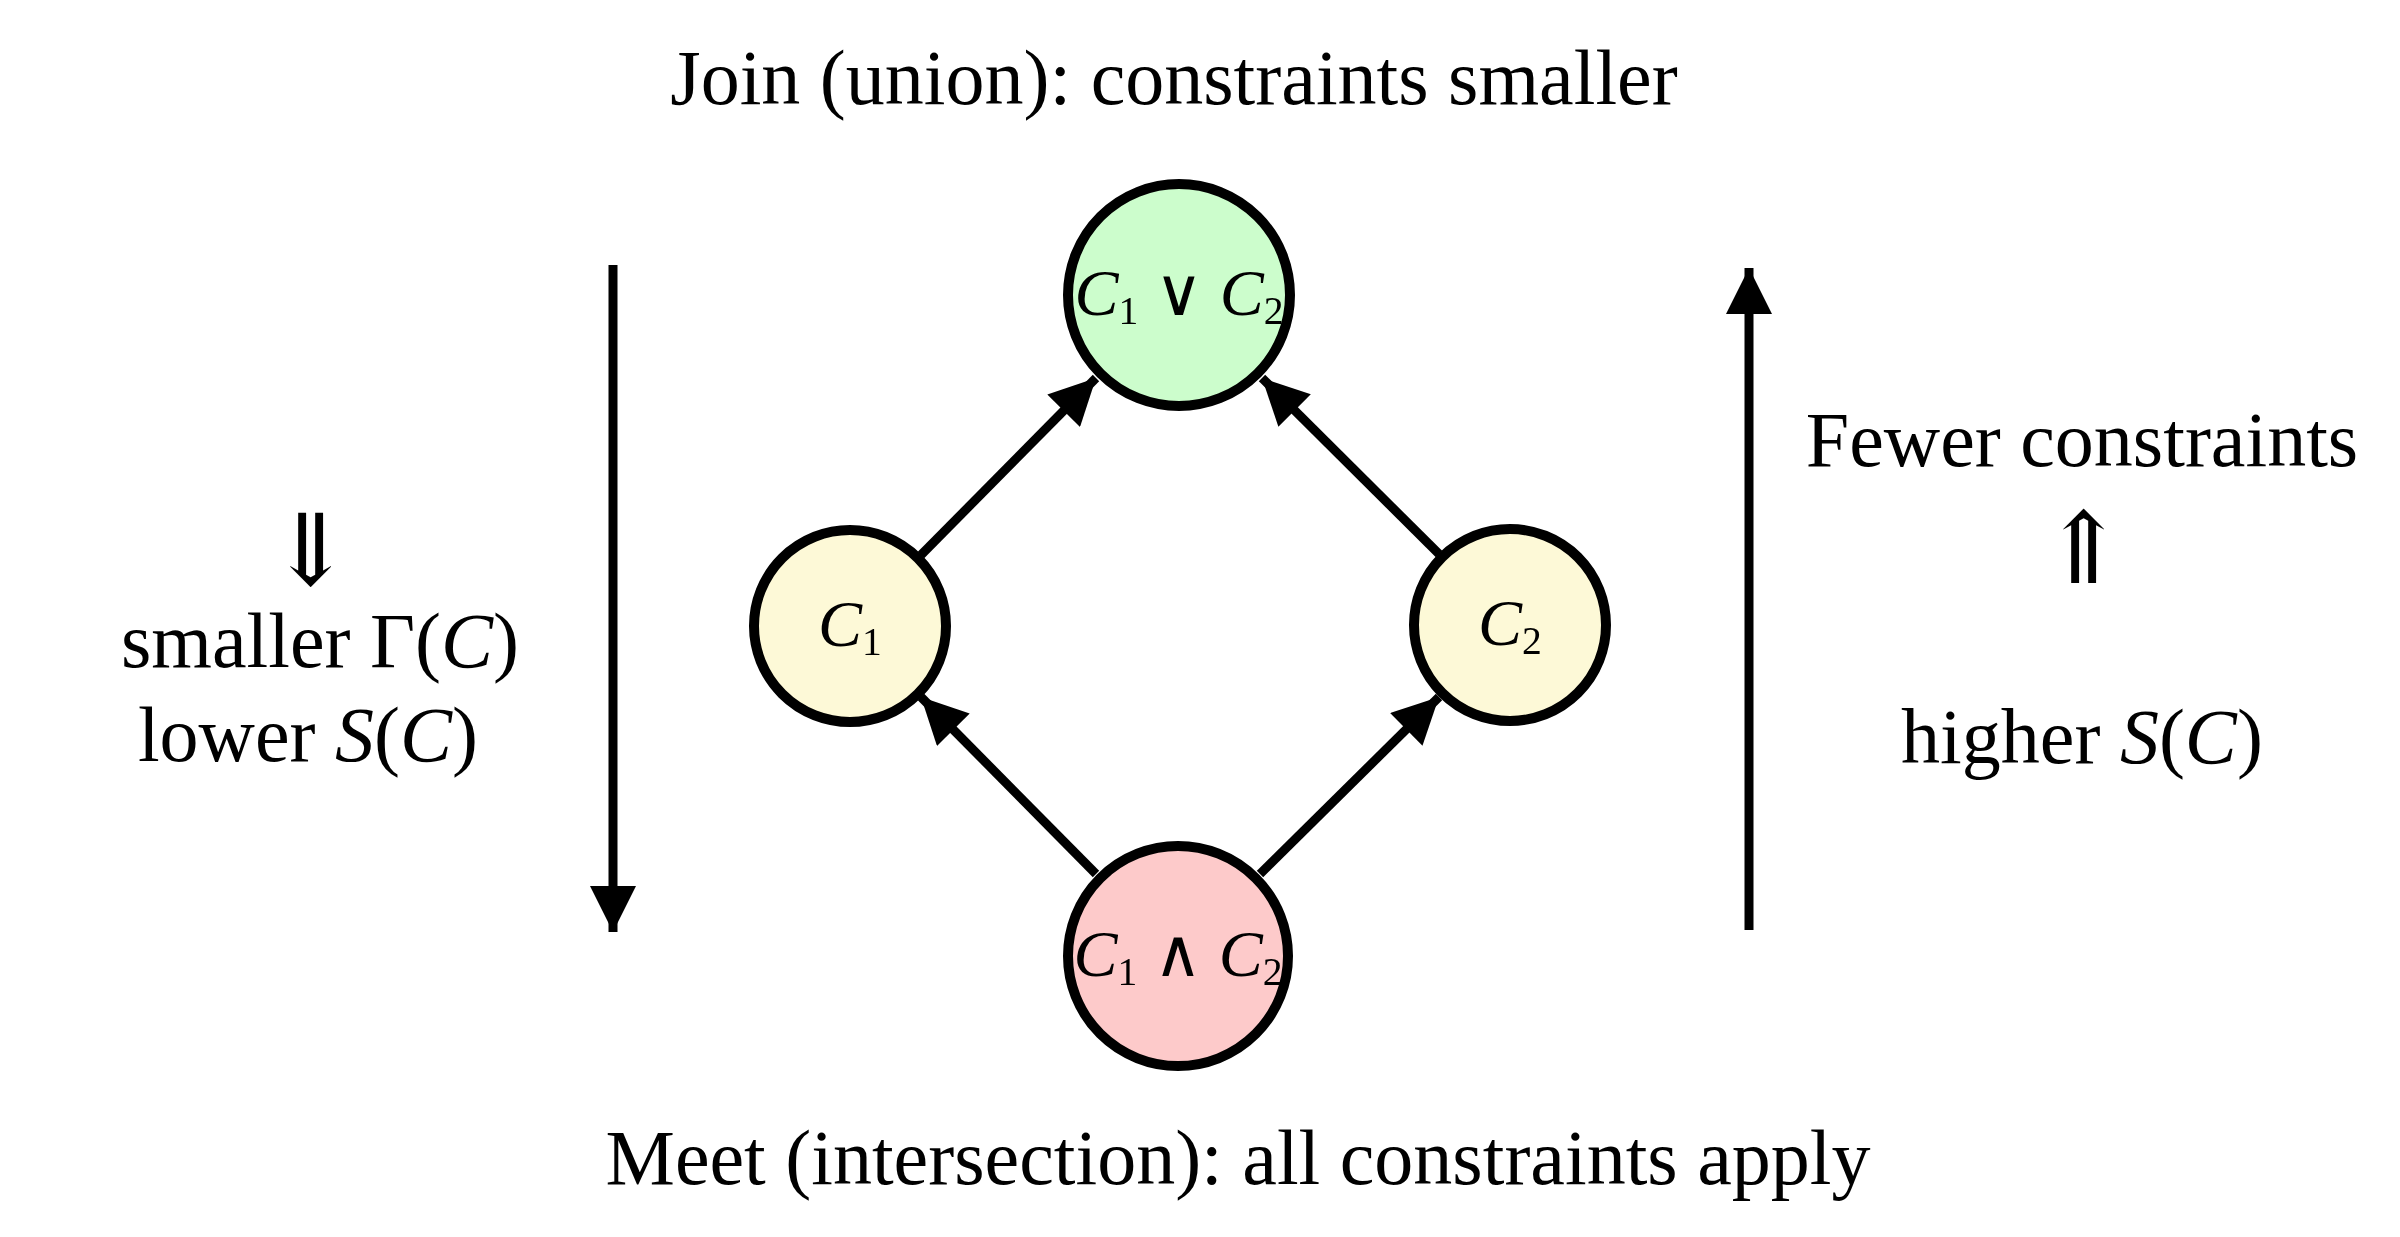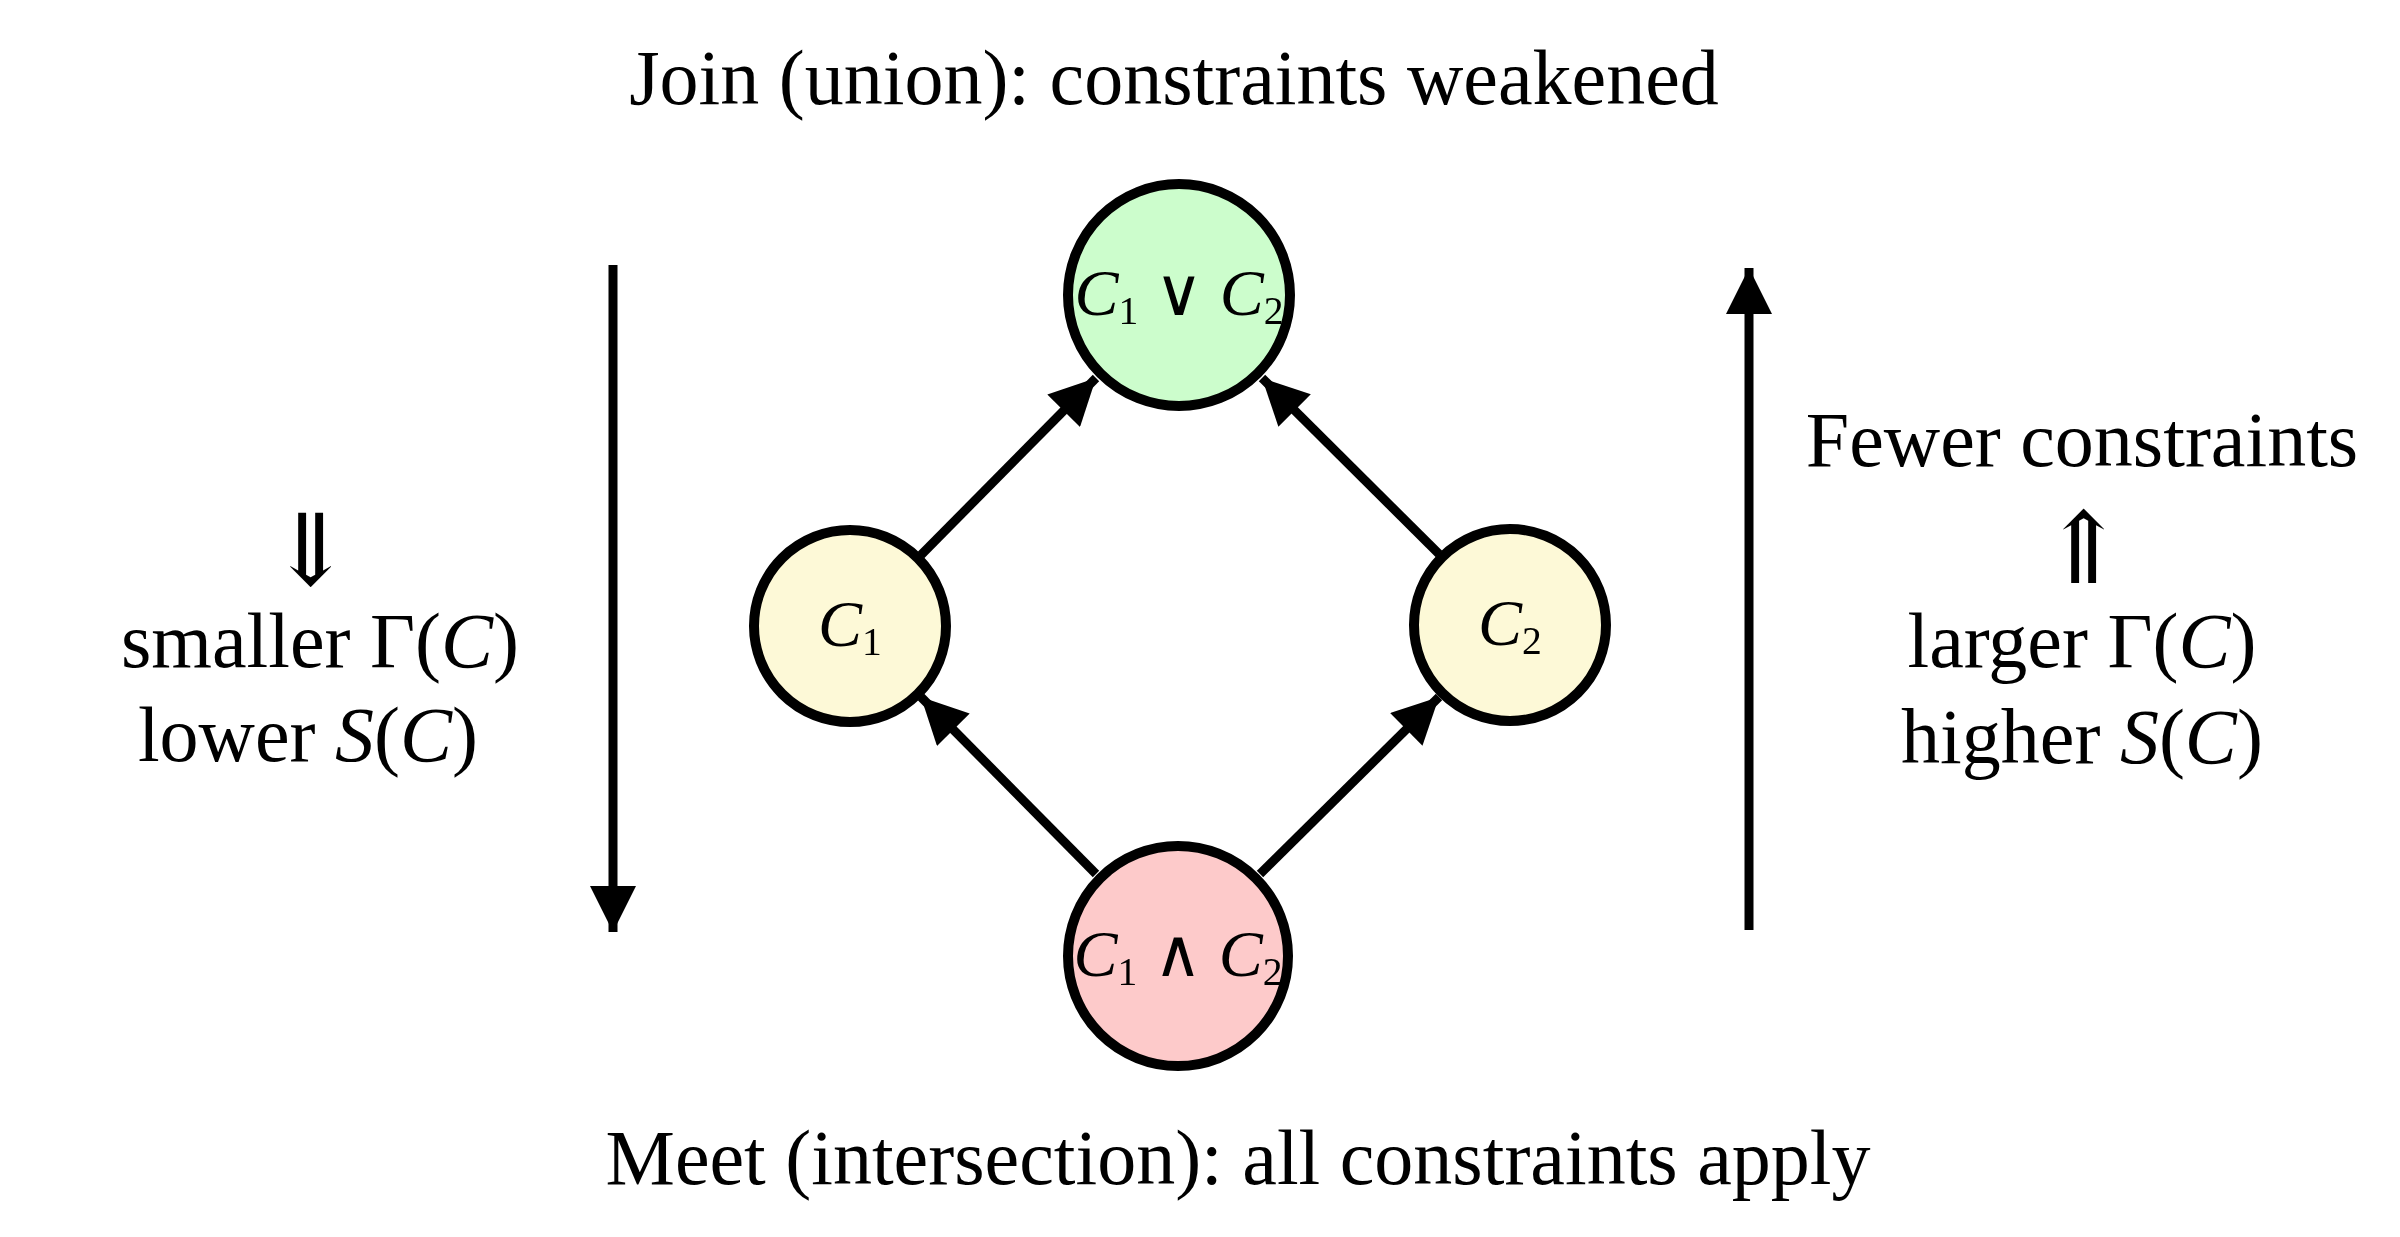--- a/index.html
+++ b/index.html
@@ -96,26 +96,25 @@
     <circle class="node-circle" cx="850" cy="626" r="96" fill="#fdf9d7"></circle>
     <circle class="node-circle" cx="1510" cy="625" r="96" fill="#fdf9d7"></circle>
     <circle class="node-circle" cx="1178" cy="956" r="110" fill="#fdcaca"></circle>
   </svg>
 
   <div class="abs node-label" style="left:1179px; top:295px;"><span class="rt-it">C</span><span class="rt-sub">1</span><span> ∨ </span><span class="rt-it">C</span><span class="rt-sub">2</span></div>
   <div class="abs node-label" style="left:850px; top:626px;"><span class="rt-it">C</span><span class="rt-sub">1</span></div>
   <div class="abs node-label" style="left:1510px; top:625px;"><span class="rt-it">C</span><span class="rt-sub">2</span></div>
   <div class="abs node-label" style="left:1178px; top:956px;"><span class="rt-it">C</span><span class="rt-sub">1</span><span> ∧ </span><span class="rt-it">C</span><span class="rt-sub">2</span></div>
 
-  <div class="abs title-text" style="left:1174px; top:78px;">Join (union): constraints weakened</div>
+  <div class="abs title-text" style="left:1174px; top:78px;">Join (union): constraints smaller</div>
 
   <div class="abs title-text" style="left:1238px; top:1158px;">Meet (intersection): all constraints apply</div>
 
   <div class="abs dbl-arrow" style="left:311px; top:552px;">⇓</div>
   <div class="abs side-text" style="left:320px; top:641px;"><span>smaller Γ(</span><span class="rt-it">C</span><span>)</span></div>
   <div class="abs side-text" style="left:308px; top:735px;"><span>lower </span><span class="rt-it">S</span><span>(</span><span class="rt-it">C</span><span>)</span></div>
 
   <div class="abs side-text" style="left:2082px; top:440px;">Fewer constraints</div>
   <div class="abs dbl-arrow" style="left:2084px; top:550px;">⇑</div>
-  <div class="abs side-text" style="left:2082px; top:641px;"><span>larger Γ(</span><span class="rt-it">C</span><span>)</span></div>
   <div class="abs side-text" style="left:2082px; top:737px;"><span>higher </span><span class="rt-it">S</span><span>(</span><span class="rt-it">C</span><span>)</span></div>
 
 </div>
 
 </body></html>

